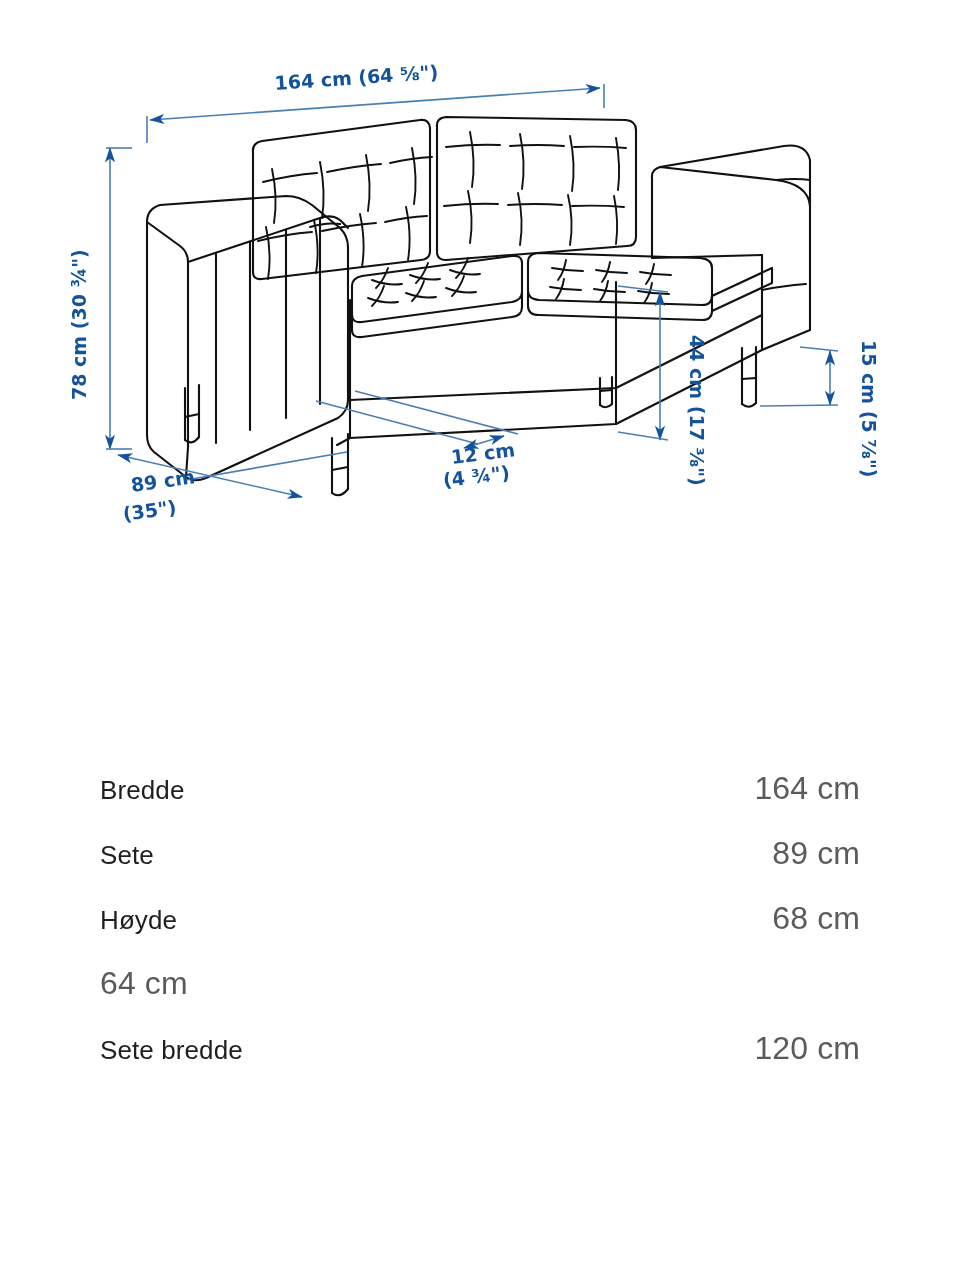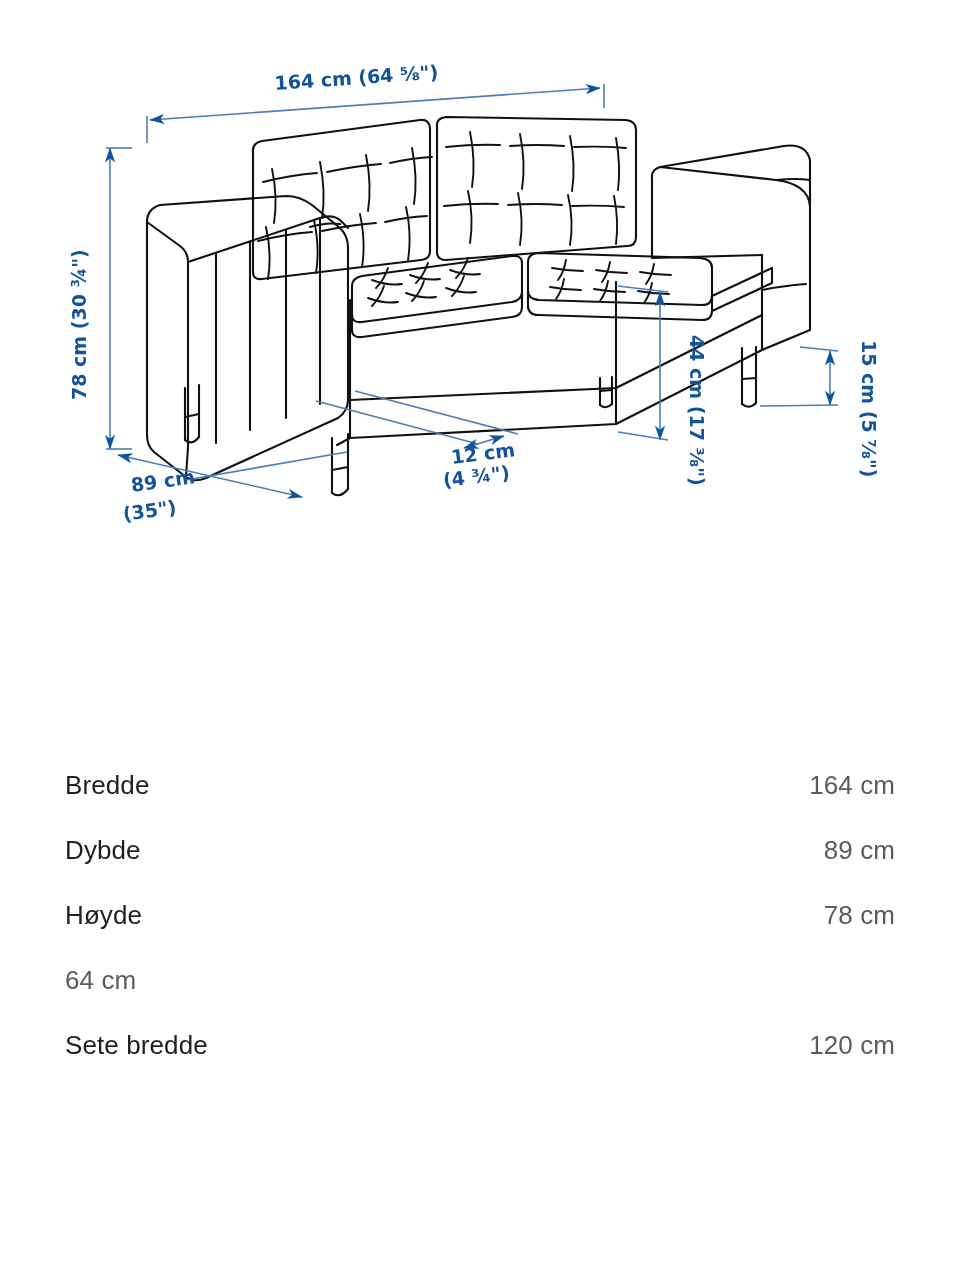--- a/index.html
+++ b/index.html
@@ -35,37 +35,37 @@
     font-weight: bold;
     fill: #12539b;
   }
 
   
   #spec-table {
     position: absolute;
     left: 0;
     top: 770px;
     width: 960px;
-    padding: 0 65px;
+    padding: 0 100px;
   }
   .spec-row {
     display: flex;
     align-items: baseline;
     justify-content: space-between;
     height: 65px;
   }
   .spec-label {
     font-size: 26px;
     color: #1f1f1f;
     font-family: "Liberation Sans", sans-serif;
     letter-spacing: 0.1px;
     white-space: nowrap;
   }
   .spec-value {
-    font-size: 26px;
+    font-size: 32px;
     color: #5b5b5b;
     font-family: "Liberation Sans", sans-serif;
     letter-spacing: 0.1px;
     white-space: nowrap;
     text-align: right;
   }
 </style>
 </head>
 <body>
 
@@ -286,27 +286,27 @@
 </div>
 
 <div id="spec-table">
 
   <div class="spec-row">
     <span class="spec-label">Bredde</span>
     <span class="spec-value">164 cm</span>
   </div>
 
   <div class="spec-row">
-    <span class="spec-label">Dybde</span>
+    <span class="spec-label">Sete</span>
     <span class="spec-value">89 cm</span>
   </div>
 
   <div class="spec-row">
     <span class="spec-label">Høyde</span>
-    <span class="spec-value">78 cm</span>
+    <span class="spec-value">68 cm</span>
   </div>
 
   <div class="spec-row">
     <span class="spec-value">64 cm</span>
   </div>
 
   <div class="spec-row">
     <span class="spec-label">Sete bredde</span>
     <span class="spec-value">120 cm</span>
   </div>

